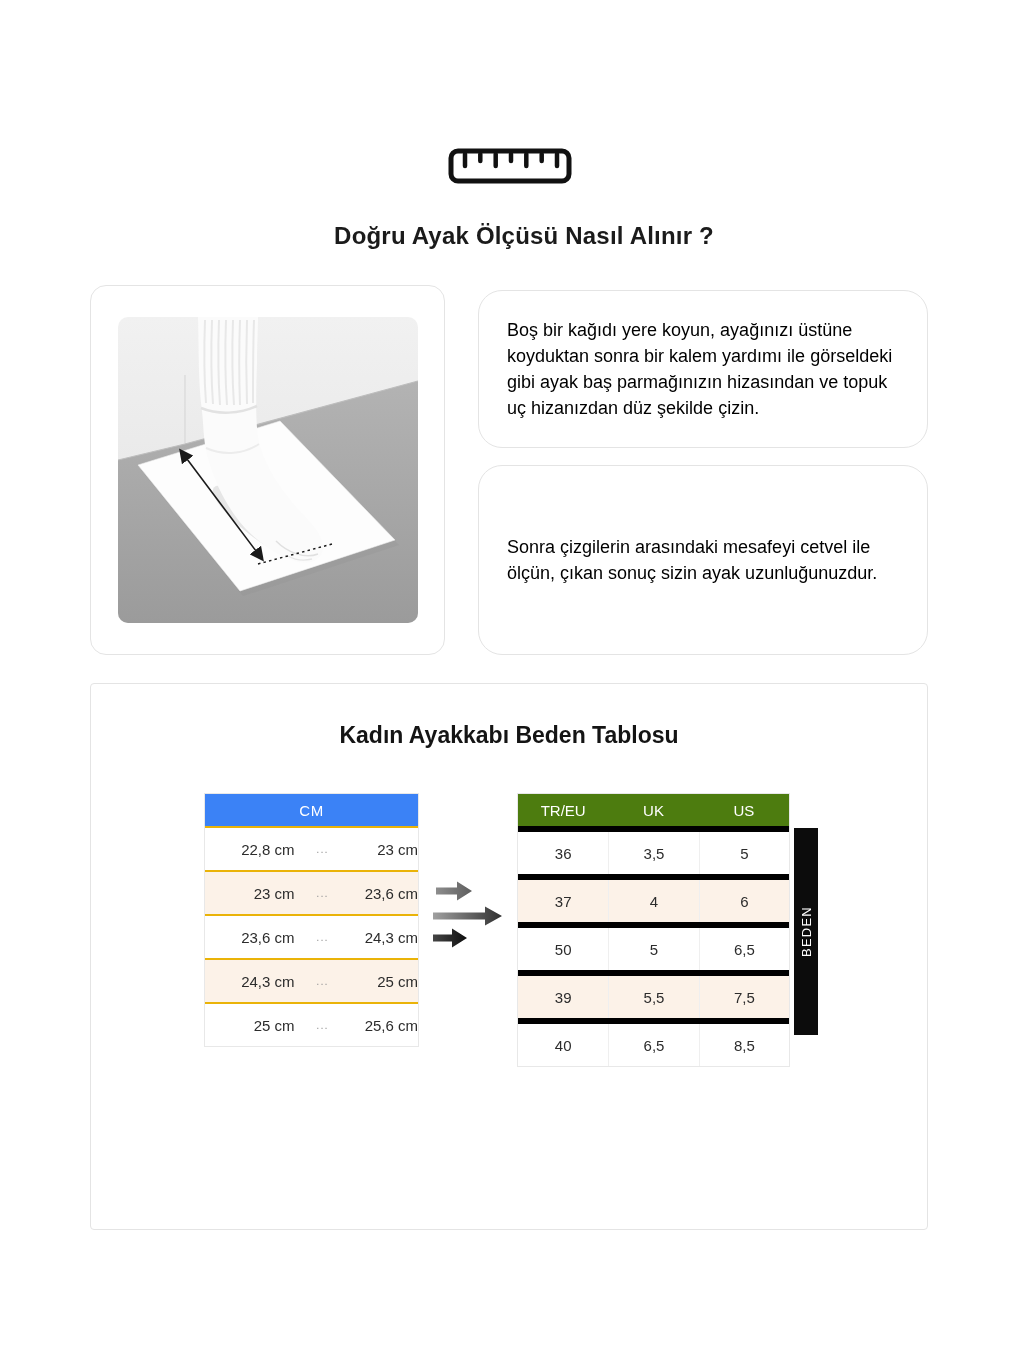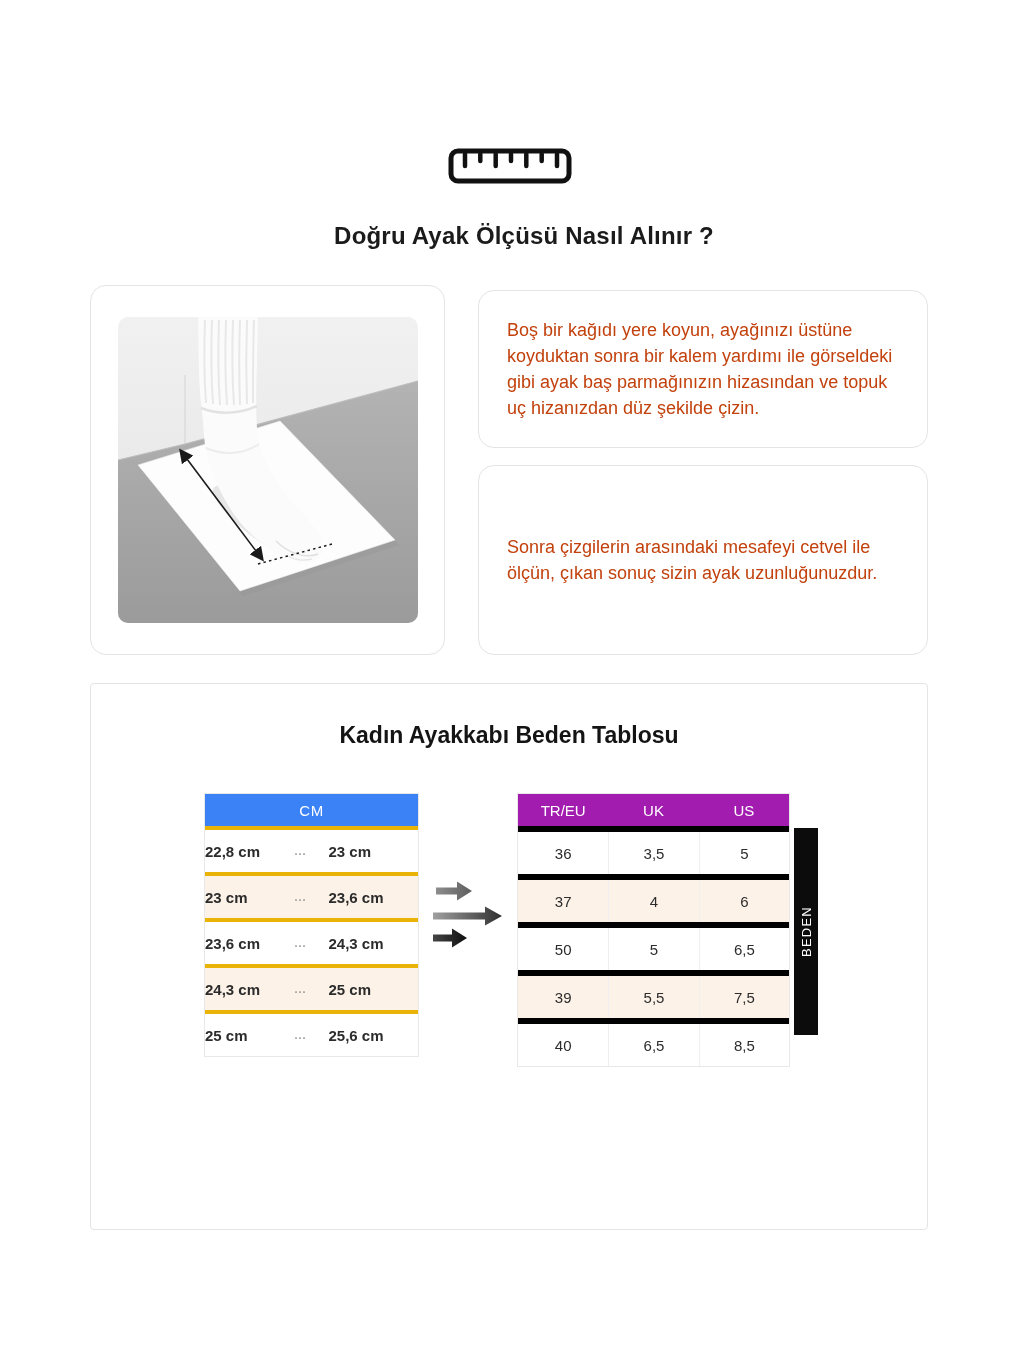--- a/index.html
+++ b/index.html
@@ -12,49 +12,49 @@
   .main-title { position:absolute; top:222px; left:14px; width:100%; text-align:center; margin:0;
                 font-size:24px; font-weight:700; color:#1b1b1b; letter-spacing:.2px; }
 
   
   .photo-card { position:absolute; left:90px; top:285px; width:355px; height:370px;
                 border:1px solid #e4e4e4; border-radius:16px; box-sizing:border-box;
                 display:flex; align-items:center; justify-content:center; background:#fff; }
   .photo { width:300px; height:306px; border-radius:10px; overflow:hidden; line-height:0; }
 
   
-  .info-box { position:absolute; left:478px; width:450px; border:1px solid #e4e4e4; border-radius:16px;
+  .info-box { position:absolute; left:478px; width:450px; border:1px solid #e4e4e4; border-radius:24px;
               box-sizing:border-box; display:flex; align-items:center; padding:20px 28px;
-              color:#c2410c; font-size:18px; line-height:26px; background:#fff; }
+              color:#000000; font-size:18px; line-height:26px; background:#fff; }
   .info-box.first  { top:290px; height:158px; }
   .info-box.second { top:465px; height:190px; }
 
   
   .table-card { position:absolute; left:90px; top:683px; width:838px; height:547px;
                 border:1px solid #e4e4e4; border-radius:4px; box-sizing:border-box; background:#fff; }
   .table-title { position:absolute; top:38px; left:0; width:100%; text-align:center; margin:0;
                  font-size:23px; font-weight:700; color:#141414; }
 
   
   .cm-table { position:absolute; left:113px; top:109px; width:215px; border:1px solid #e8e8e8;
               box-sizing:border-box; background:#fff; }
   .tbl-header { height:32px; background:#3b82f6; color:#ffffff; display:flex; align-items:center;
                 justify-content:center; font-size:15px; font-weight:500; letter-spacing:.5px; }
   .cm-row { display:grid; grid-template-columns:1fr 34px 1fr; height:42px; align-items:center;
-            text-align:left; font-size:15px; color:#2c2c2c; background:#fff; border-top:4px solid #eab308;font-weight:bold; }
+            text-align:right; font-size:15px; color:#2c2c2c; background:#fff; border-top:2px solid #eab308; }
   .row-alt { background:#fcf2e8; }
   .sep { color:#9a9a9a; font-size:11px; letter-spacing:1px; }
 
   
   .arrows { position:absolute; left:341px; top:196px; line-height:0; }
 
   
   .size-table { position:absolute; left:426px; top:109px; width:273px; border:1px solid #e8e8e8;
                 box-sizing:border-box; background:#fff; }
-  .size-header { display:grid; grid-template-columns:1fr 1fr 1fr; height:32px; background:#a21caf;
+  .size-header { display:grid; grid-template-columns:1fr 1fr 1fr; height:32px; background:#4d7c0f;
                  color:#fff; font-size:15px; font-weight:500; align-items:center; text-align:center; }
   .size-row { display:grid; grid-template-columns:1fr 1fr 1fr; height:42px; border-top:6px solid #000000; background:#fff; }
   .size-row .cell { display:flex; align-items:center; justify-content:center; font-size:15px;
                     color:#2c2c2c; border-left:1px solid #efefef; height:100%; }
   .size-row .cell:first-child { border-left:none; }
 
   
   .beden-bar { position:absolute; left:703px; top:144px; width:24px; height:207px; background:#0c0c0c;
                display:flex; align-items:center; justify-content:center; }
   .beden-bar span { transform:rotate(-90deg); color:#ffffff; font-size:13px; font-weight:500;

